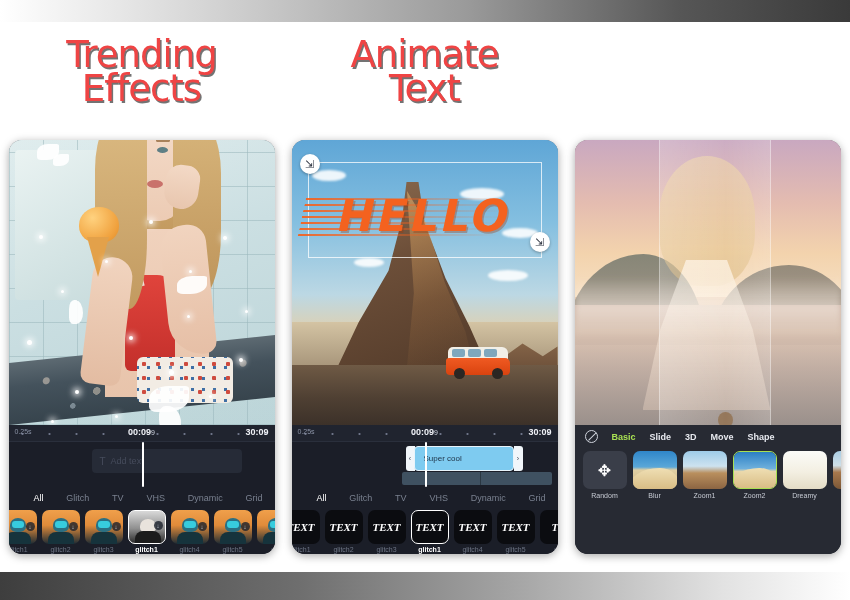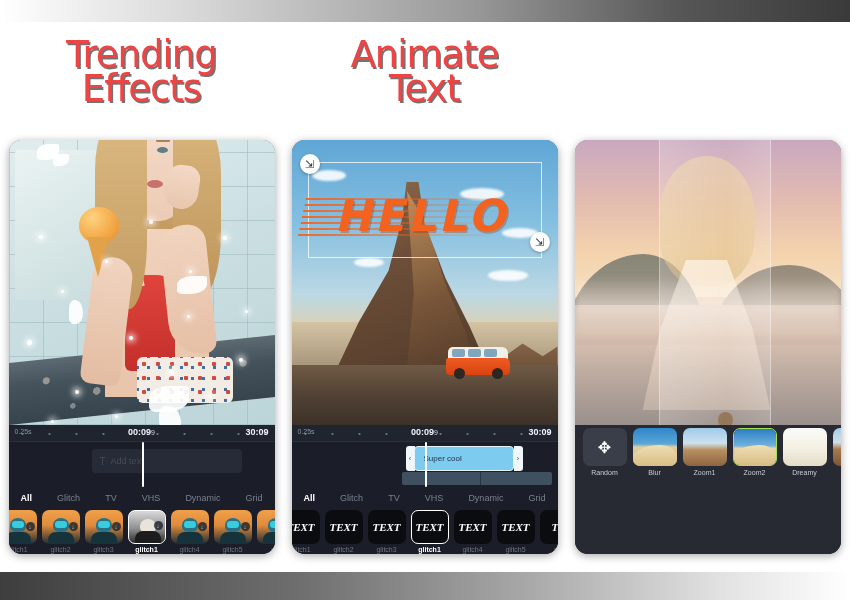--- a/index.html
+++ b/index.html
@@ -264,21 +264,21 @@
     color: #20364a; font-size: 8px;
   }
   .clip-h { position: absolute; top: 4px; width: 9px; height: 25px; background: #f1f6fa;
     display: flex; align-items: center; justify-content: center; font-size: 7px; color: #3c4757; }
   .clip-h.l { left: 114px; border-radius: 3px 0 0 3px; }
   .clip-h.r { left: 222px; border-radius: 0 3px 3px 0; }
   .undertrack { position: absolute; left: 110px; top: 30px; width: 150px; height: 13px; background: #3f5161; border-radius: 2px; }
   .undertrack:after { content:""; position:absolute; left:78px; top:0; width:1px; height:13px; background:#2a3742; }
   .cats { display: flex; align-items: center; justify-content: space-between; padding: 0 12px; height: 21px; }
   .cat { font-size: 9px; color: #79808f; }
-  .cat.active { color: #ffffff; font-weight: 700; }
+  .cat.active { color: #ffffff; font-weight: 400; margin-left: 13px; }
   .thumbs { position: relative; display: flex; align-items: flex-start; gap: 5px; padding: 2px 0 0 0; overflow: hidden; height: 46px; }
   .thumb { position: relative; width: 38px; flex: 0 0 38px; text-align: center; }
   .thumb:first-child { margin-left: -10px; }
   .thumb .img {
     width: 38px; height: 34px; border-radius: 7px; overflow: hidden; position: relative;
     background: linear-gradient(180deg, #f0a04b 0%, #e08b3a 45%, #1e2b33 100%);
   }
   .thumb .img .head { position:absolute; left:11px; top:8px; width:16px; height:14px; background:#2b6f82; border-radius:50% 50% 40% 40%; }
   .thumb .img .body { position:absolute; left:6px; bottom:0; width:26px; height:12px; background:#16333c; border-radius:8px 8px 0 0; }
   .thumb .img .cyan { position:absolute; left:13px; top:11px; width:12px; height:7px; background:#39d6e8; border-radius:3px; opacity:.9; }
@@ -597,20 +597,28 @@
 
           <div class="runner">
             <div class="r-head"></div>
 
           </div>
 
           <div class="wipe"></div>
         </div>
 
         <div class="editor3">
+          <div class="tabs3">
+            <div class="ban-icon"></div>
+            <span class="tab3 active">Basic</span>
+            <span class="tab3">Slide</span>
+            <span class="tab3">3D</span>
+            <span class="tab3">Move</span>
+            <span class="tab3">Shape</span>
+          </div>
 
           <div class="tr-thumbs">
             <div class="tr">
               <div class="tbox">
                 <div class="shuffle">✥</div>
               </div>
               <div class="lbl">Random</div>
             </div>
             <div class="tr">
               <div class="tbox">

